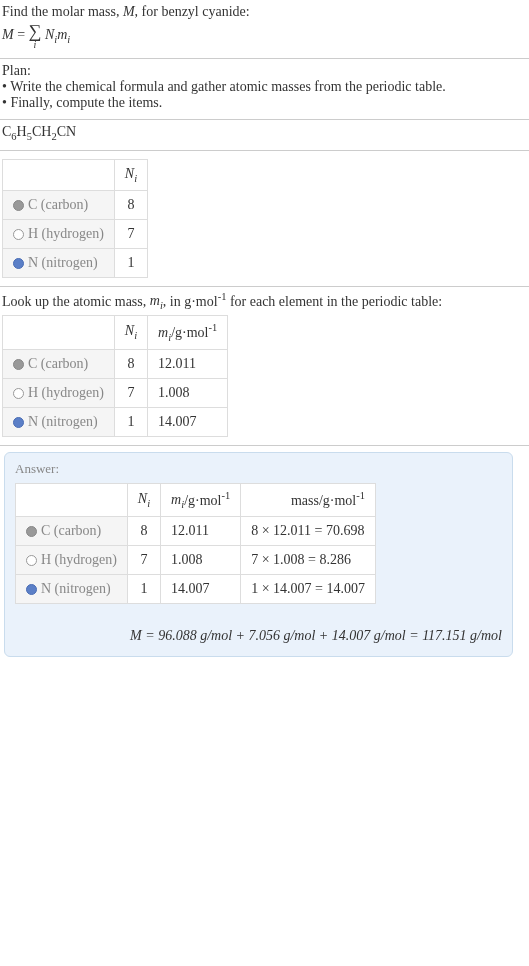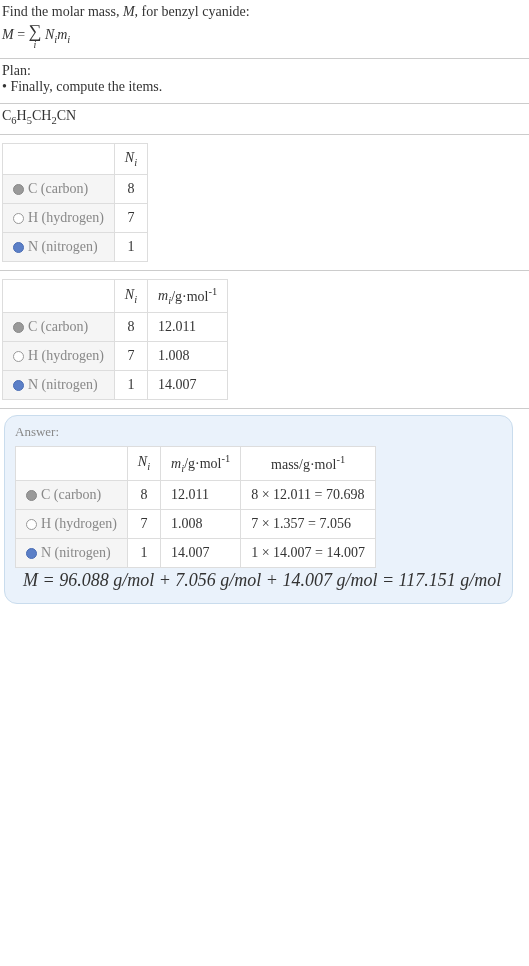--- a/index.html
+++ b/index.html
@@ -36,21 +36,21 @@
     margin-top: 4px;
   }
   td {
     border: 1px solid #ddd;
     padding: 6px 10px;
     font-size: 14px;
     background: #fff;
   }
   tr.header td {
     background: #fff;
-    text-align: center;
+    text-align: right;
   }
   tr.datarow td:first-child {
     background: #f5f5f5;
     color: #888;
   }
   tr.datarow td {
     text-align: left;
   }
   tr.datarow td.num {
     text-align: center;
@@ -62,21 +62,21 @@
     display: inline-block;
     margin-right: 4px;
     vertical-align: middle;
   }
   .bullet.filled { background: #999; border: 1px solid #888; }
   .bullet.open { background: #fff; border: 1px solid #999; }
   .bullet.blue { background: #5b7fc7; border: 1px solid #4a6db5; }
   .answer-box {
     background: #eaf2fb;
     border: 1px solid #c9dced;
-    border-radius: 13px;
+    border-radius: 6px;
     margin: 2px;
     padding: 8px 10px 12px 10px;
   }
   .answer-box .label {
     color: #888;
     font-size: 13px;
     margin-bottom: 6px;
   }
   .answer-box table td {
     background: #fff;
@@ -96,24 +96,25 @@
   }
   .summation .idx {
     font-size: 10px;
     font-style: italic;
     display: block;
   }
   .eqline {
     margin-top: 2px;
   }
   .final {
-    margin-top: 2px;
+    margin-top: 24px;
     font-style: italic;
-    font-size: 18px;
+    font-size: 14px;
     padding-left: 8px;
+    text-align: right;
   }
 </style>
 </head>
 <body>
 
 <div class="section">
   <div>
     Find the molar mass, <span class="formula">M</span>, for benzyl cyanide:
   </div>
   <div class="eqline">
@@ -121,20 +122,21 @@
     <span class="summation">
       <span class="sigma">∑</span><span class="idx">i</span>
     </span>
     <span class="formula">N<span class="sub">i</span>m<span class="sub">i</span></span>
   </div>
 </div>
 <hr>
 
 <div class="section">
   <div>Plan:</div>
+  <div>• Write the chemical formula and gather atomic masses from the periodic table.</div>
   <div>• Finally, compute the items.</div>
 </div>
 <hr>
 
 <div class="section">
   <div>C<span class="sub">6</span>H<span class="sub">5</span>CH<span class="sub">2</span>CN</div>
 </div>
 <hr>
 
 <div class="section">
@@ -155,20 +157,23 @@
     <tr class="datarow">
       <td><span class="bullet blue"></span><span>N (nitrogen)</span></td>
       <td class="num">1</td>
     </tr>
   </tbody>
     </table>
 </div>
 <hr>
 
 <div class="section">
+  <div>
+    Look up the atomic mass, <span class="formula">m<span class="sub">i</span></span>, in g·mol<span class="sup">-1</span> for each element in the periodic table:
+  </div>
   <table>
     <tbody>
         <tr class="header">
       <td></td>
       <td><span class="formula">N<span class="sub">i</span></span></td>
       <td><span class="formula">m<span class="sub">i</span></span>/g·mol<span class="sup">-1</span></td>
     </tr>
     <tr class="datarow">
       <td><span class="bullet filled"></span><span>C (carbon)</span></td>
       <td class="num">8</td>
@@ -204,21 +209,21 @@
       <tr class="datarow">
         <td><span class="bullet filled"></span><span>C (carbon)</span></td>
         <td class="num">8</td>
         <td>12.011</td>
         <td>8 × 12.011 = 70.698</td>
       </tr>
       <tr class="datarow">
         <td><span class="bullet open"></span><span>H (hydrogen)</span></td>
         <td class="num">7</td>
         <td>1.008</td>
-        <td>7 × 1.357 = 7.056</td>
+        <td>7 × 1.008 = 8.286</td>
       </tr>
       <tr class="datarow">
         <td><span class="bullet blue"></span><span>N (nitrogen)</span></td>
         <td class="num">1</td>
         <td>14.007</td>
         <td>1 × 14.007 = 14.007</td>
       </tr>
     </tbody>
       </table>
     <div class="final">

